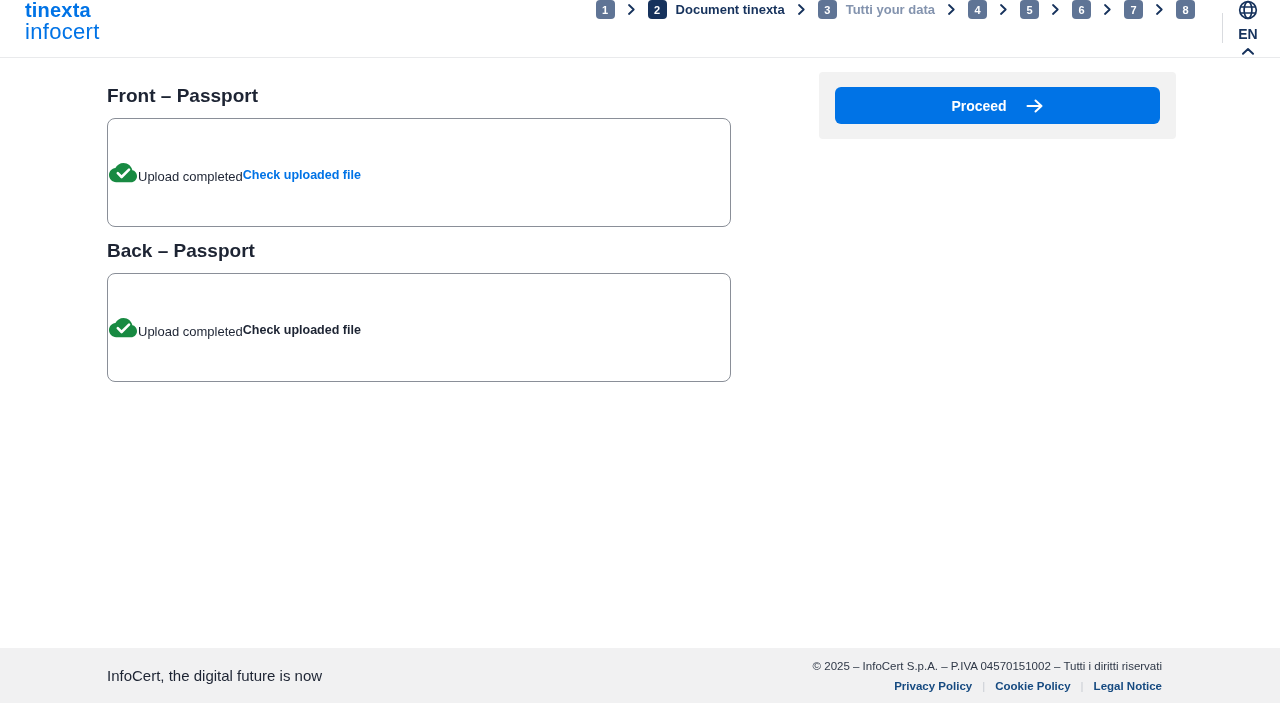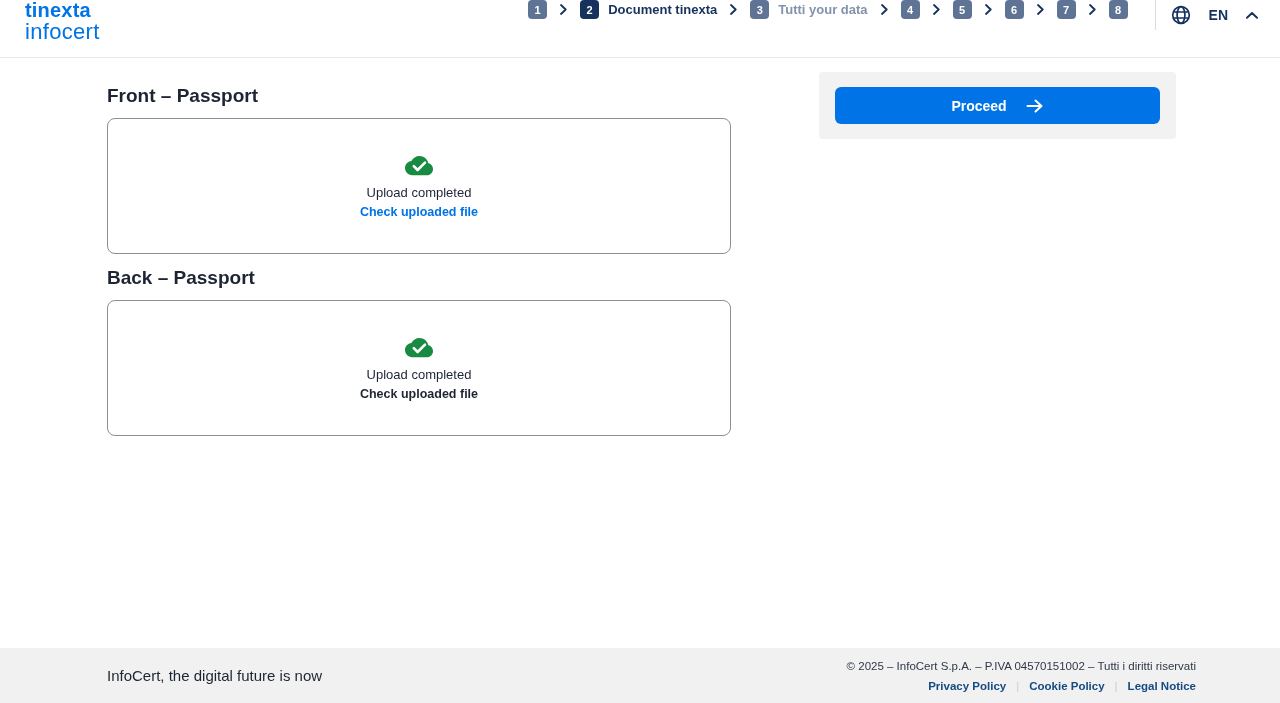--- a/index.html
+++ b/index.html
@@ -32,35 +32,35 @@
   }
   .step.active .badge { background: var(--navy, #16325C); }
   .step-label { font-size: 13px; font-weight: 700; color: var(--steplabel, #8393AE); white-space: nowrap; }
   .step.active .step-label { color: var(--navy, #16325C); }
   .step-label:empty { display: none; }
   .chev { flex: none; color: var(--navy, #16325C); display: block; }
 
   .header-right { display: flex; align-items: center; margin-left: 27px; gap: 15px; }
   .vdivider { width: 1px; height: 30px; background: #D9DBDF; }
   .lang {
-    display: flex; align-items: center; gap: 18px;
+    display: flex; align-items: center; gap: 6px;
     background: none; border: none; padding: 0;
     color: var(--navy, #16325C); font-weight: 800; font-size: 14px;
-    font-family: inherit; cursor: pointer;
+    font-family: inherit; cursor: pointer; flex-direction: column;
   }
 
   
   main { flex: 1; display: flex; align-items: flex-start; background: #fff; }
   .left-col { margin-left: 107px; padding-top: 27px; width: 624px; }
   .section-title { font-size: 19px; font-weight: 800; color: var(--ink, #1D2433); margin: 0 0 11px; }
   .section-title.second { margin-top: 13px; }
   .upload-box {
-    height: 136px; width: 100%;
+    height: 109px; width: 100%;
     border: 1px solid var(--border, #8A8F98); border-radius: 8px;
-    display: flex; flex-direction: column; align-items: center; justify-content: center;
+    display: flex; flex-direction: row; align-items: center; 
     background: #fff; cursor: pointer;
   }
   .status { font-size: 13px; color: var(--ink, #1D2433); margin-top: 7px; }
   .check-link { font-size: 12.5px; font-weight: 700; color: var(--brand, #0073E6); margin-top: 5px; text-decoration: none; cursor: pointer; }
   .check-link.dark { color: var(--ink, #1D2433); }
 
   .action-card {
     margin-left: auto; margin-right: 104px; margin-top: 14px;
     width: 357px; background: var(--muted-bg, #F2F2F2);
     border-radius: 4px; padding: 15px 16px;
@@ -70,21 +70,21 @@
     background: var(--brand, #0073E6); border: none; border-radius: 6px;
     color: #fff; font-size: 14px; font-weight: 700; font-family: inherit;
     display: flex; align-items: center; justify-content: center; gap: 19px;
     cursor: pointer;
   }
 
   
   footer {
     height: 55px; flex: none; background: var(--footer-bg, #F1F1F2);
     display: flex; align-items: center; justify-content: space-between;
-    padding: 0 84px 0 107px;
+    padding: 0 118px 0 107px;
   }
   .tagline { font-size: 15px; color: var(--ink, #1D2433); }
   .footer-right { display: flex; flex-direction: column; align-items: flex-end; gap: 8px; }
   .copyright { font-size: 11.5px; color: var(--copyright, #2F3847); }
   .footer-links { display: flex; align-items: center; justify-content: flex-end; gap: 10px; font-size: 11.5px; font-weight: 700; }
   .footer-links a { color: var(--footer-link, #164A80); text-decoration: none; cursor: pointer; }
   .pipe { color: var(--pipe, #C9CDD3); font-weight: 400; }
 </style>
 </head>
 <body>

